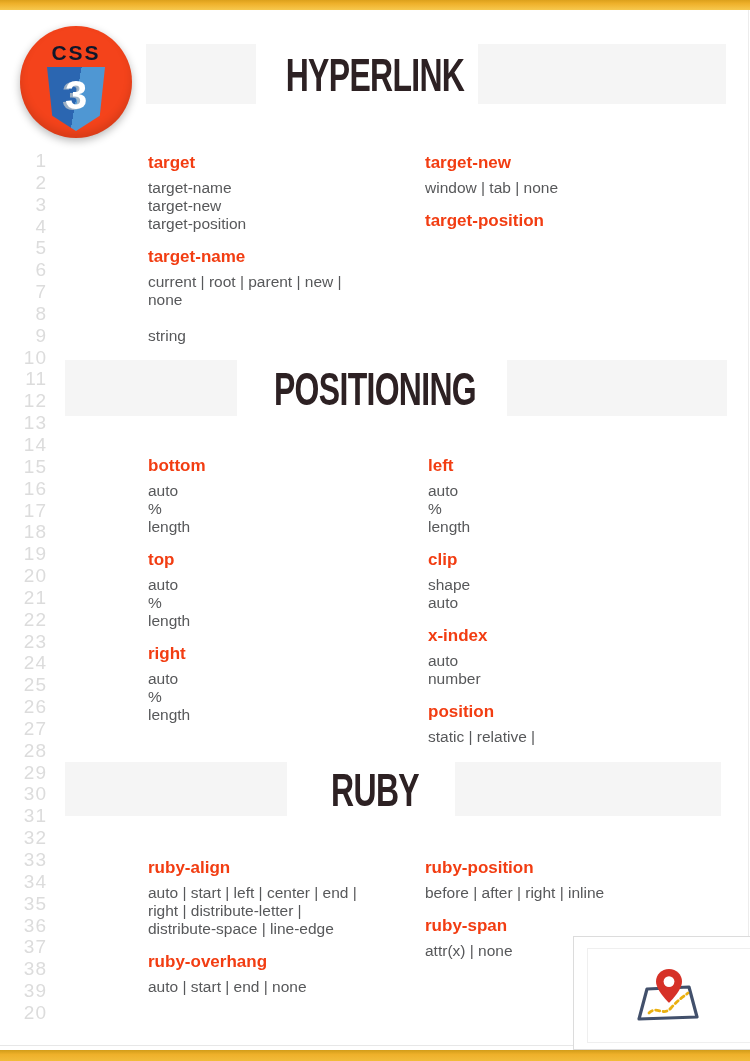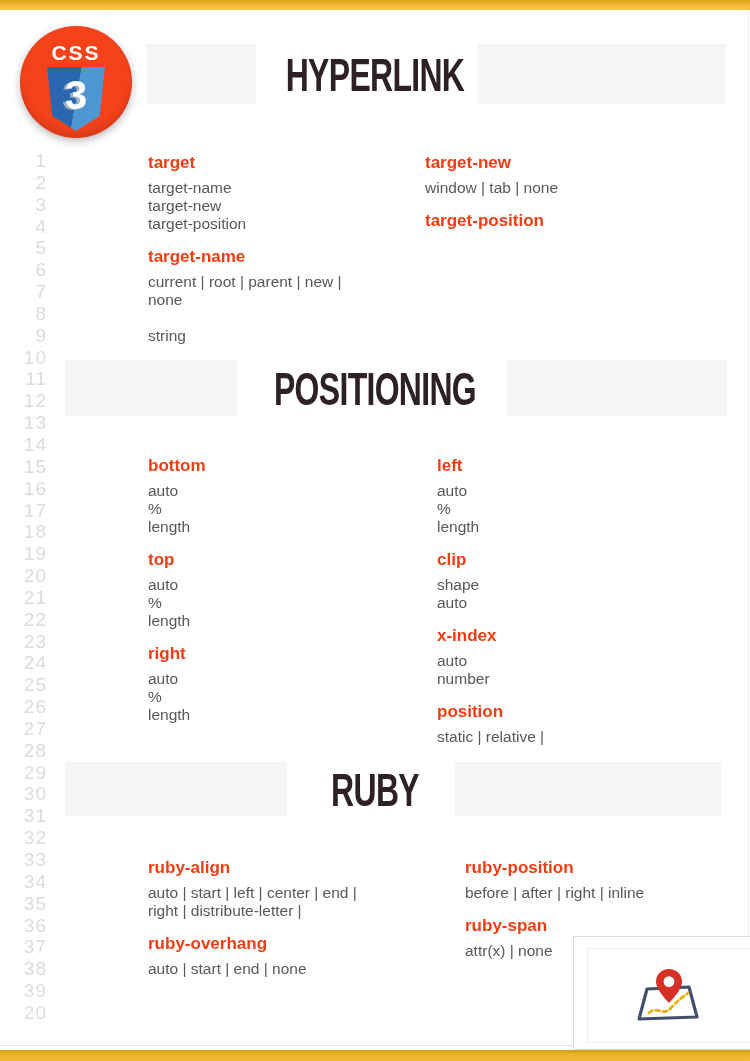--- a/index.html
+++ b/index.html
@@ -11,21 +11,21 @@
   .bar { position:absolute; left:0; right:0; z-index:5; }
   .bar.top { top:0; height:10px; background:linear-gradient(to bottom,#dca01c 0%,#eeb02a 35%,#f7c84e 100%); }
   .bar.bottom { bottom:0; height:11px; background:linear-gradient(to bottom,#d19c19 0%,#eeb02a 40%,#f2bc3a 100%); }
   .page-edge-right { position:absolute; right:1px; top:10px; bottom:11px; width:1px; background:#ececec; }
   .page-bottom-line { position:absolute; left:0; right:0; top:1045px; height:1px; background:#e7e7e7; }
 
   
   .badge { position:absolute; left:20px; top:26px; width:112px; height:112px; border-radius:50%;
            background:#f4431b; box-shadow:0 3px 8px rgba(0,0,0,.28), inset 0 -5px 8px rgba(0,0,0,.12);
            z-index:6; text-align:center; }
-  .badge-css { margin-top:15px; font-size:21px; font-weight:700; letter-spacing:2px; color:#ffffff; }
+  .badge-css { margin-top:15px; font-size:21px; font-weight:700; letter-spacing:2px; color:#0f172a; }
   .shield { position:relative; width:58px; height:64px; margin:2px auto 0;
             background:linear-gradient(100deg,#2b66b1 50%,#4f97d3 50%);
             clip-path:polygon(0% 0%, 100% 0%, 91% 76%, 50% 100%, 9% 76%); }
   .shield .three { position:absolute; left:0; right:0; top:6px; color:#fff; font-size:40px; font-weight:800;
             text-shadow:-3px 1px 0 rgba(175,188,200,.85); }
 
   
   .line-numbers { position:absolute; left:0; top:150px; width:47px; text-align:right; z-index:1; }
   .line-numbers .ln { height:21.85px; line-height:21.85px; font-size:19px; letter-spacing:1px; color:#dcdcdc; }
 
@@ -43,27 +43,27 @@
   .section-hyperlink .header { top:44px; height:60px; }
   .section-hyperlink .box-left  { left:146px; top:0; width:110px; height:60px; }
   .section-hyperlink .box-right { left:478px; top:0; width:248px; height:60px; }
   .section-hyperlink .col-1 { top:153px; left:148px; }
   .section-hyperlink .col-2 { top:153px; left:425px; }
 
   .section-positioning .header { top:360px; height:56px; }
   .section-positioning .box-left  { left:65px;  top:0; width:172px; height:56px; }
   .section-positioning .box-right { left:507px; top:0; width:220px; height:56px; }
   .section-positioning .col-1 { top:456px; left:148px; }
-  .section-positioning .col-2 { top:456px; left:437px; }
+  .section-positioning .col-2 { top:456px; left:428px; }
 
   .section-ruby .header { top:762px; height:54px; }
   .section-ruby .box-left  { left:65px;  top:0; width:222px; height:54px; }
   .section-ruby .box-right { left:455px; top:0; width:266px; height:54px; }
   .section-ruby .col-1 { top:858px; left:148px; }
-  .section-ruby .col-2 { top:858px; left:425px;margin-left:40px; }
+  .section-ruby .col-2 { top:858px; left:425px; }
 
   
   .map-card { position:absolute; left:573px; top:936px; width:192px; height:114px;
               background:#fff; border:1px solid #dcdcdc; z-index:4; }
   .map-card-inner { position:absolute; left:13px; top:11px; width:164px; bottom:6px;
               border:1px solid #efefef; display:flex; align-items:center; justify-content:center; }
 </style>
 </head>
 <body>
 
@@ -205,20 +205,21 @@
         <div class="header">
           <div class="box box-left"></div>
           <h2 class="title">RUBY</h2>
           <div class="box box-right"></div>
         </div>
         <div class="col col-1">
           <div class="group">
             <div class="prop">ruby-align</div>
             <div class="val">auto | start | left | center | end |</div>
             <div class="val">right | distribute-letter |</div>
+            <div class="val">distribute-space | line-edge</div>
           </div>
           <div class="group">
             <div class="prop">ruby-overhang</div>
             <div class="val">auto | start | end | none</div>
           </div>
         </div>
         <div class="col col-2">
           <div class="group">
             <div class="prop">ruby-position</div>
             <div class="val">before | after | right | inline</div>

